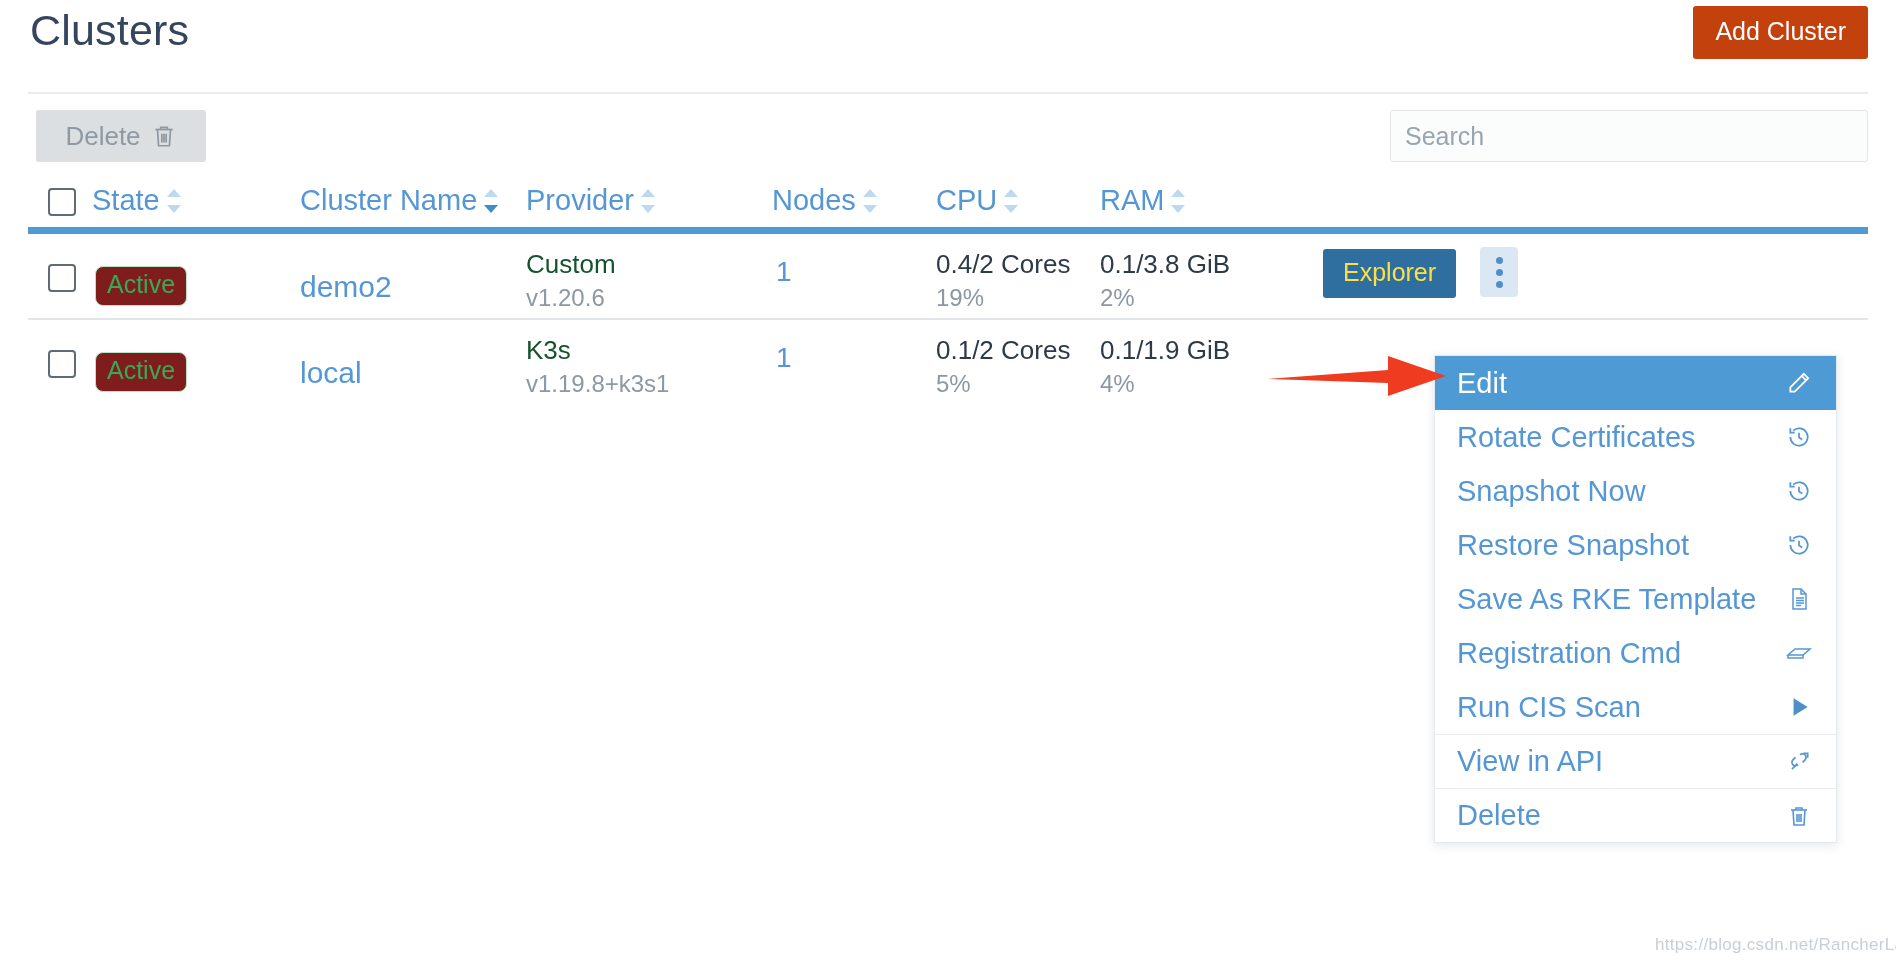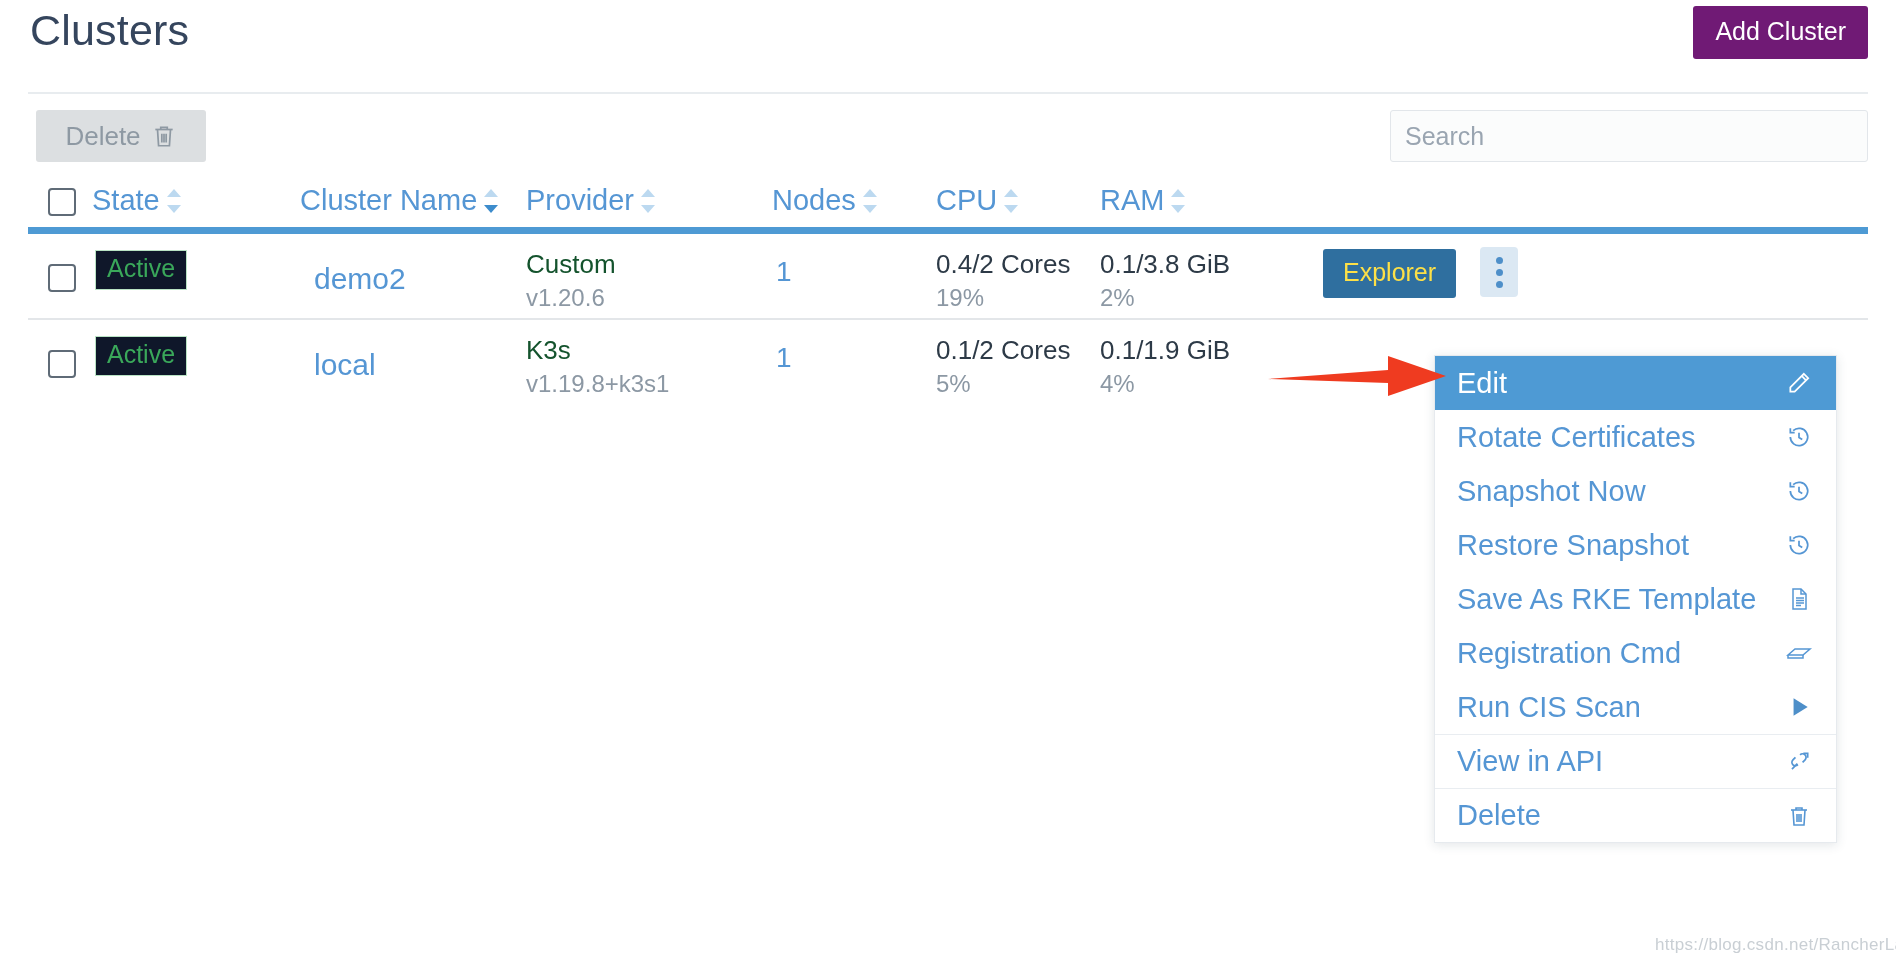--- a/index.html
+++ b/index.html
@@ -15,21 +15,21 @@
   
   .page-header {
     position: absolute; left: 0; top: 0; width: 1896px; height: 94px;
   }
   .page-title {
     position: absolute; left: 30px; top: 6px;
     font-size: 43px; font-weight: 400; color: #35455d; letter-spacing: 0.2px;
   }
   .add-cluster-btn {
     position: absolute; right: 28px; top: 6px;
-    background: #701a75; color: #ffffff;
+    background: #c2410c; color: #ffffff;
     border: none; border-radius: 3px;
     font-family: "Liberation Sans", sans-serif;
     font-size: 25px; font-weight: 400;
     padding: 11px 22px 13px 22px;
     cursor: pointer; white-space: nowrap;
   }
   .header-rule {
     position: absolute; left: 28px; top: 92px; width: 1840px; height: 2px;
     background: #e8ecef;
   }
@@ -76,28 +76,28 @@
     border-radius: 4px; background: #fff; display: inline-block;
     cursor: pointer;
   }
   .head-cb { position: absolute; left: 20px; top: 12px; }
 
   .row { position: relative; height: 86px; border-bottom: 2px solid #e3e6e9; }
   .row:last-child { border-bottom: none; }
   .row-cb { position: absolute; left: 20px; top: 30px; }
 
   .state-badge {
-    position: absolute; left: 67px; top: 16px;
-    border: 1px solid #b9e3c4; background: #0f172a;
-    color: #3aa85a; font-size: 25px; border-radius: 0;
+    position: absolute; left: 67px; top: 32px;
+    border: 1px solid #b9e3c4; background: #7f1d1d;
+    color: #3aa85a; font-size: 25px; border-radius: 8px;
     padding: 5px 11px 8px 11px; line-height: 1;
   }
   .cluster-name {
-    position: absolute; left: 272px; top: 28px;
-    color: #5596d4; font-size: 30px; text-decoration: none; cursor: pointer; margin-left: 14px;
+    position: absolute; left: 272px; top: 36px;
+    color: #5596d4; font-size: 30px; text-decoration: none; cursor: pointer;
   }
   .provider { position: absolute; left: 498px; top: 13px; }
   .provider .main { color: #14532d; font-size: 26px; line-height: 34px; }
   .provider .sub  { color: #8c98a4; font-size: 24px; line-height: 34px; }
 
   .nodes {
     position: absolute; left: 748px; top: 22px;
     color: #5596d4; font-size: 28px; text-decoration: none; cursor: pointer;
   }
   .cpu { position: absolute; left: 908px; top: 13px; }

